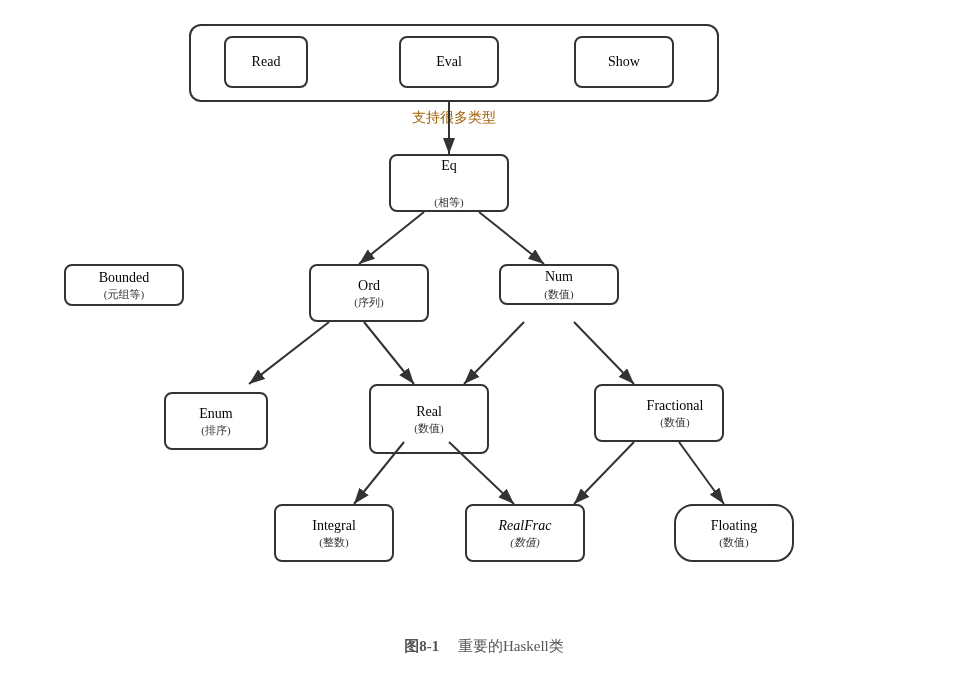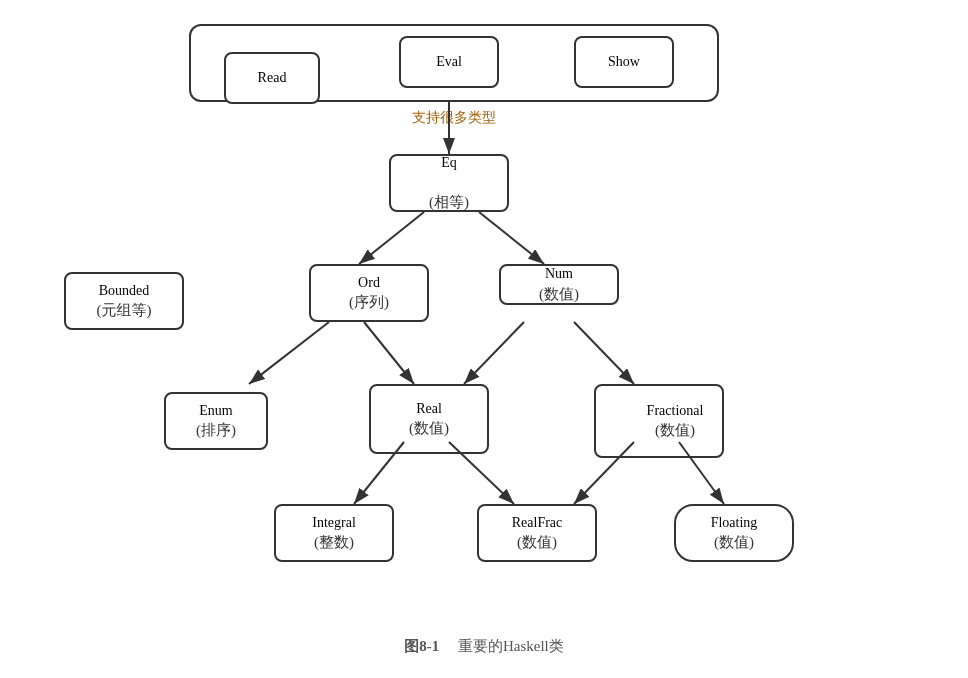--- a/index.html
+++ b/index.html
@@ -29,21 +29,21 @@
       align-items: center;
       justify-content: center;
       font-size: 14px;
       line-height: 1.4;
     }
     .node .name {
       font-weight: normal;
       font-size: 14px;
     }
     .node .sub {
-      font-size: 15px;
+      font-size: 11px;
       color: #333;
     }
     .group-box {
       position: absolute;
       border: 2.5px solid #333;
       border-radius: 12px;
       background: transparent;
     }
     .caption {
       position: absolute;
@@ -71,42 +71,42 @@
       font-weight: bold;
     }
   </style>
 </head>
 <body>
 
 <div class="diagram-container">
 
   <div class="group-box" style="left:155px; top:10px; width:530px; height:78px;"></div>
 
-  <div class="node" style="left:190px; top:22px; width:96px; height:52px;margin-top:16px;">
+  <div class="node" style="left:190px; top:22px; width:84px; height:52px;">
     <span class="name">Read</span>
   </div>
 
   <div class="node" style="left:540px; top:22px; width:100px; height:52px;">
     <span class="name">Show</span>
   </div>
 
   <div class="node" style="left:365px; top:22px; width:100px; height:52px;">
     <span class="name">Eval</span>
   </div>
 
   <div class="caption" style="left:330px; top:95px; width:180px;">
     <span>支持很多类型</span>
   </div>
 
   <div class="node" style="left:355px; top:140px; width:120px; height:58px;gap:20px;">
     <span class="name">Eq</span>
     <span class="sub">(相等)</span>
   </div>
 
-  <div class="node" style="left:30px; top:258px; width:120px; height:58px;">
+  <div class="node" style="left:30px; top:250px; width:120px; height:42px;">
     <span class="name">Bounded</span>
     <span class="sub">(元组等)</span>
   </div>
 
   <div class="node" style="left:255px; top:250px; width:120px; height:58px;margin-left:20px;">
     <span class="name">Ord</span>
     <span class="sub">(序列)</span>
   </div>
 
   <div class="node" style="left:465px; top:250px; width:120px; height:41px;">
@@ -117,31 +117,31 @@
   <div class="node" style="left:130px; top:378px; width:104px; height:58px;">
     <span class="name">Enum</span>
     <span class="sub">(排序)</span>
   </div>
 
   <div class="node" style="left:335px; top:370px; width:120px; height:70px;">
     <span class="name">Real</span>
     <span class="sub">(数值)</span>
   </div>
 
-  <div class="node" style="left:560px; top:370px; width:130px; height:74px;padding-left:32px;">
+  <div class="node" style="left:560px; top:370px; width:130px; height:58px;padding-left:32px;">
     <span class="name">Fractional</span>
     <span class="sub">(数值)</span>
   </div>
 
   <div class="node" style="left:240px; top:490px; width:120px; height:58px;">
     <span class="name">Integral</span>
     <span class="sub">(整数)</span>
   </div>
 
-  <div class="node" style="left:443px; top:490px; width:120px; height:58px;">
+  <div class="node" style="left:431px; top:490px; width:120px; height:58px;font-style:italic;">
     <span class="name">RealFrac</span>
     <span class="sub">(数值)</span>
   </div>
 
   <div class="node" style="left:640px; top:490px; width:120px; height:58px;border-radius:19px;">
     <span class="name">Floating</span>
     <span class="sub">(数值)</span>
   </div>
 
   <svg class="arrows">

